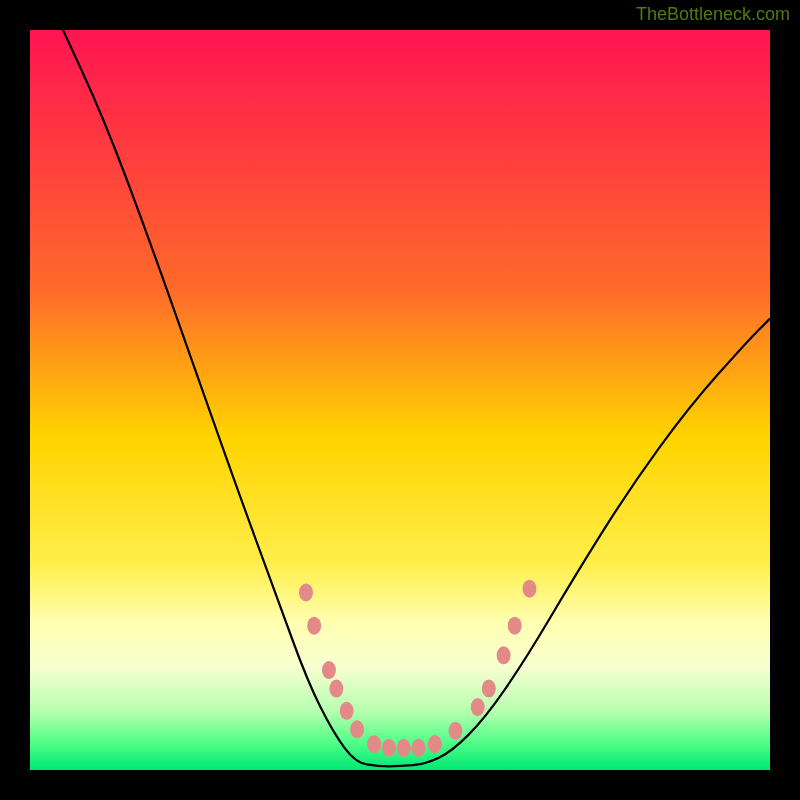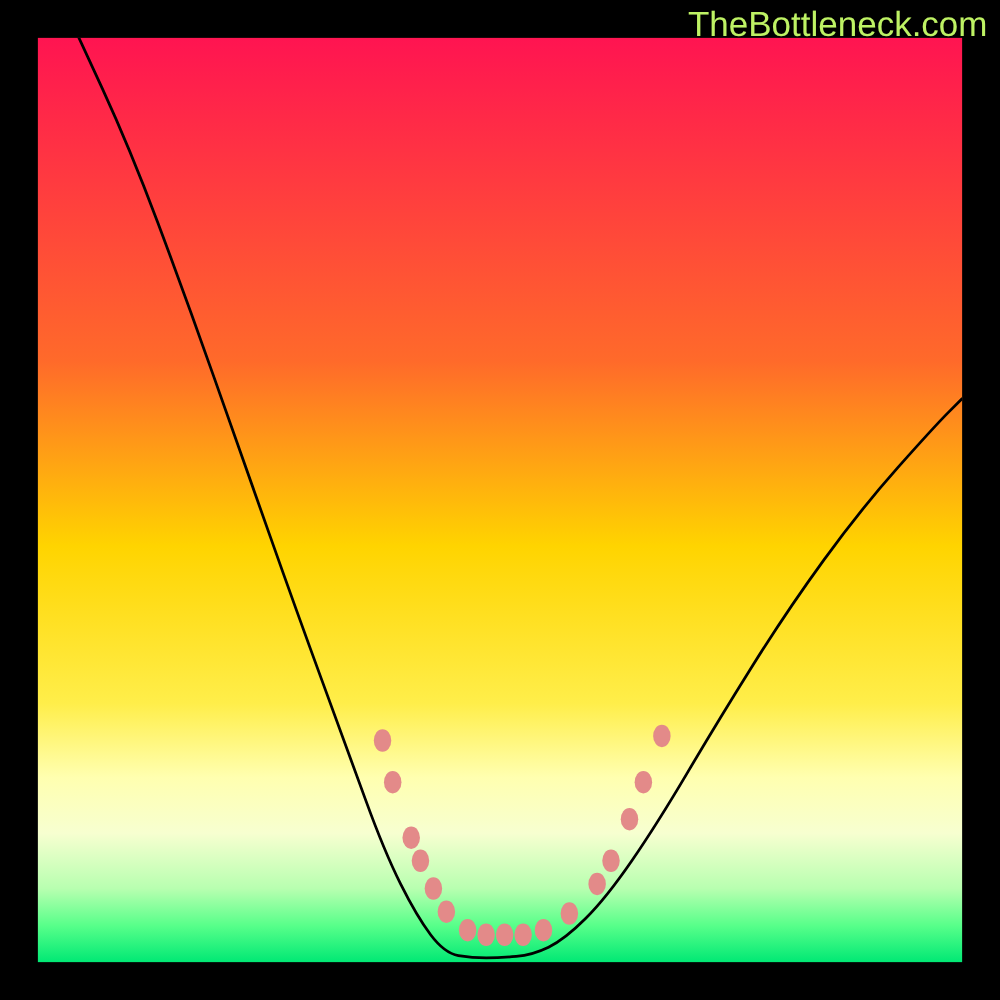--- a/index.html
+++ b/index.html
@@ -24,22 +24,22 @@
     top: 30px;
     left: 30px;
     width: 740px;
     height: 740px;
     overflow: hidden;
   }
   .watermark {
     position: absolute;
     top: 4px;
     right: 10px;
-    color: #bef264;
-    font-size: 28px;
+    color: #4d7c0f;
+    font-size: 18px;
     font-weight: 500;
     letter-spacing: 0;
     user-select: none;
   }
   svg {
     display: block;
   }
 </style>
 </head>
 <body>

